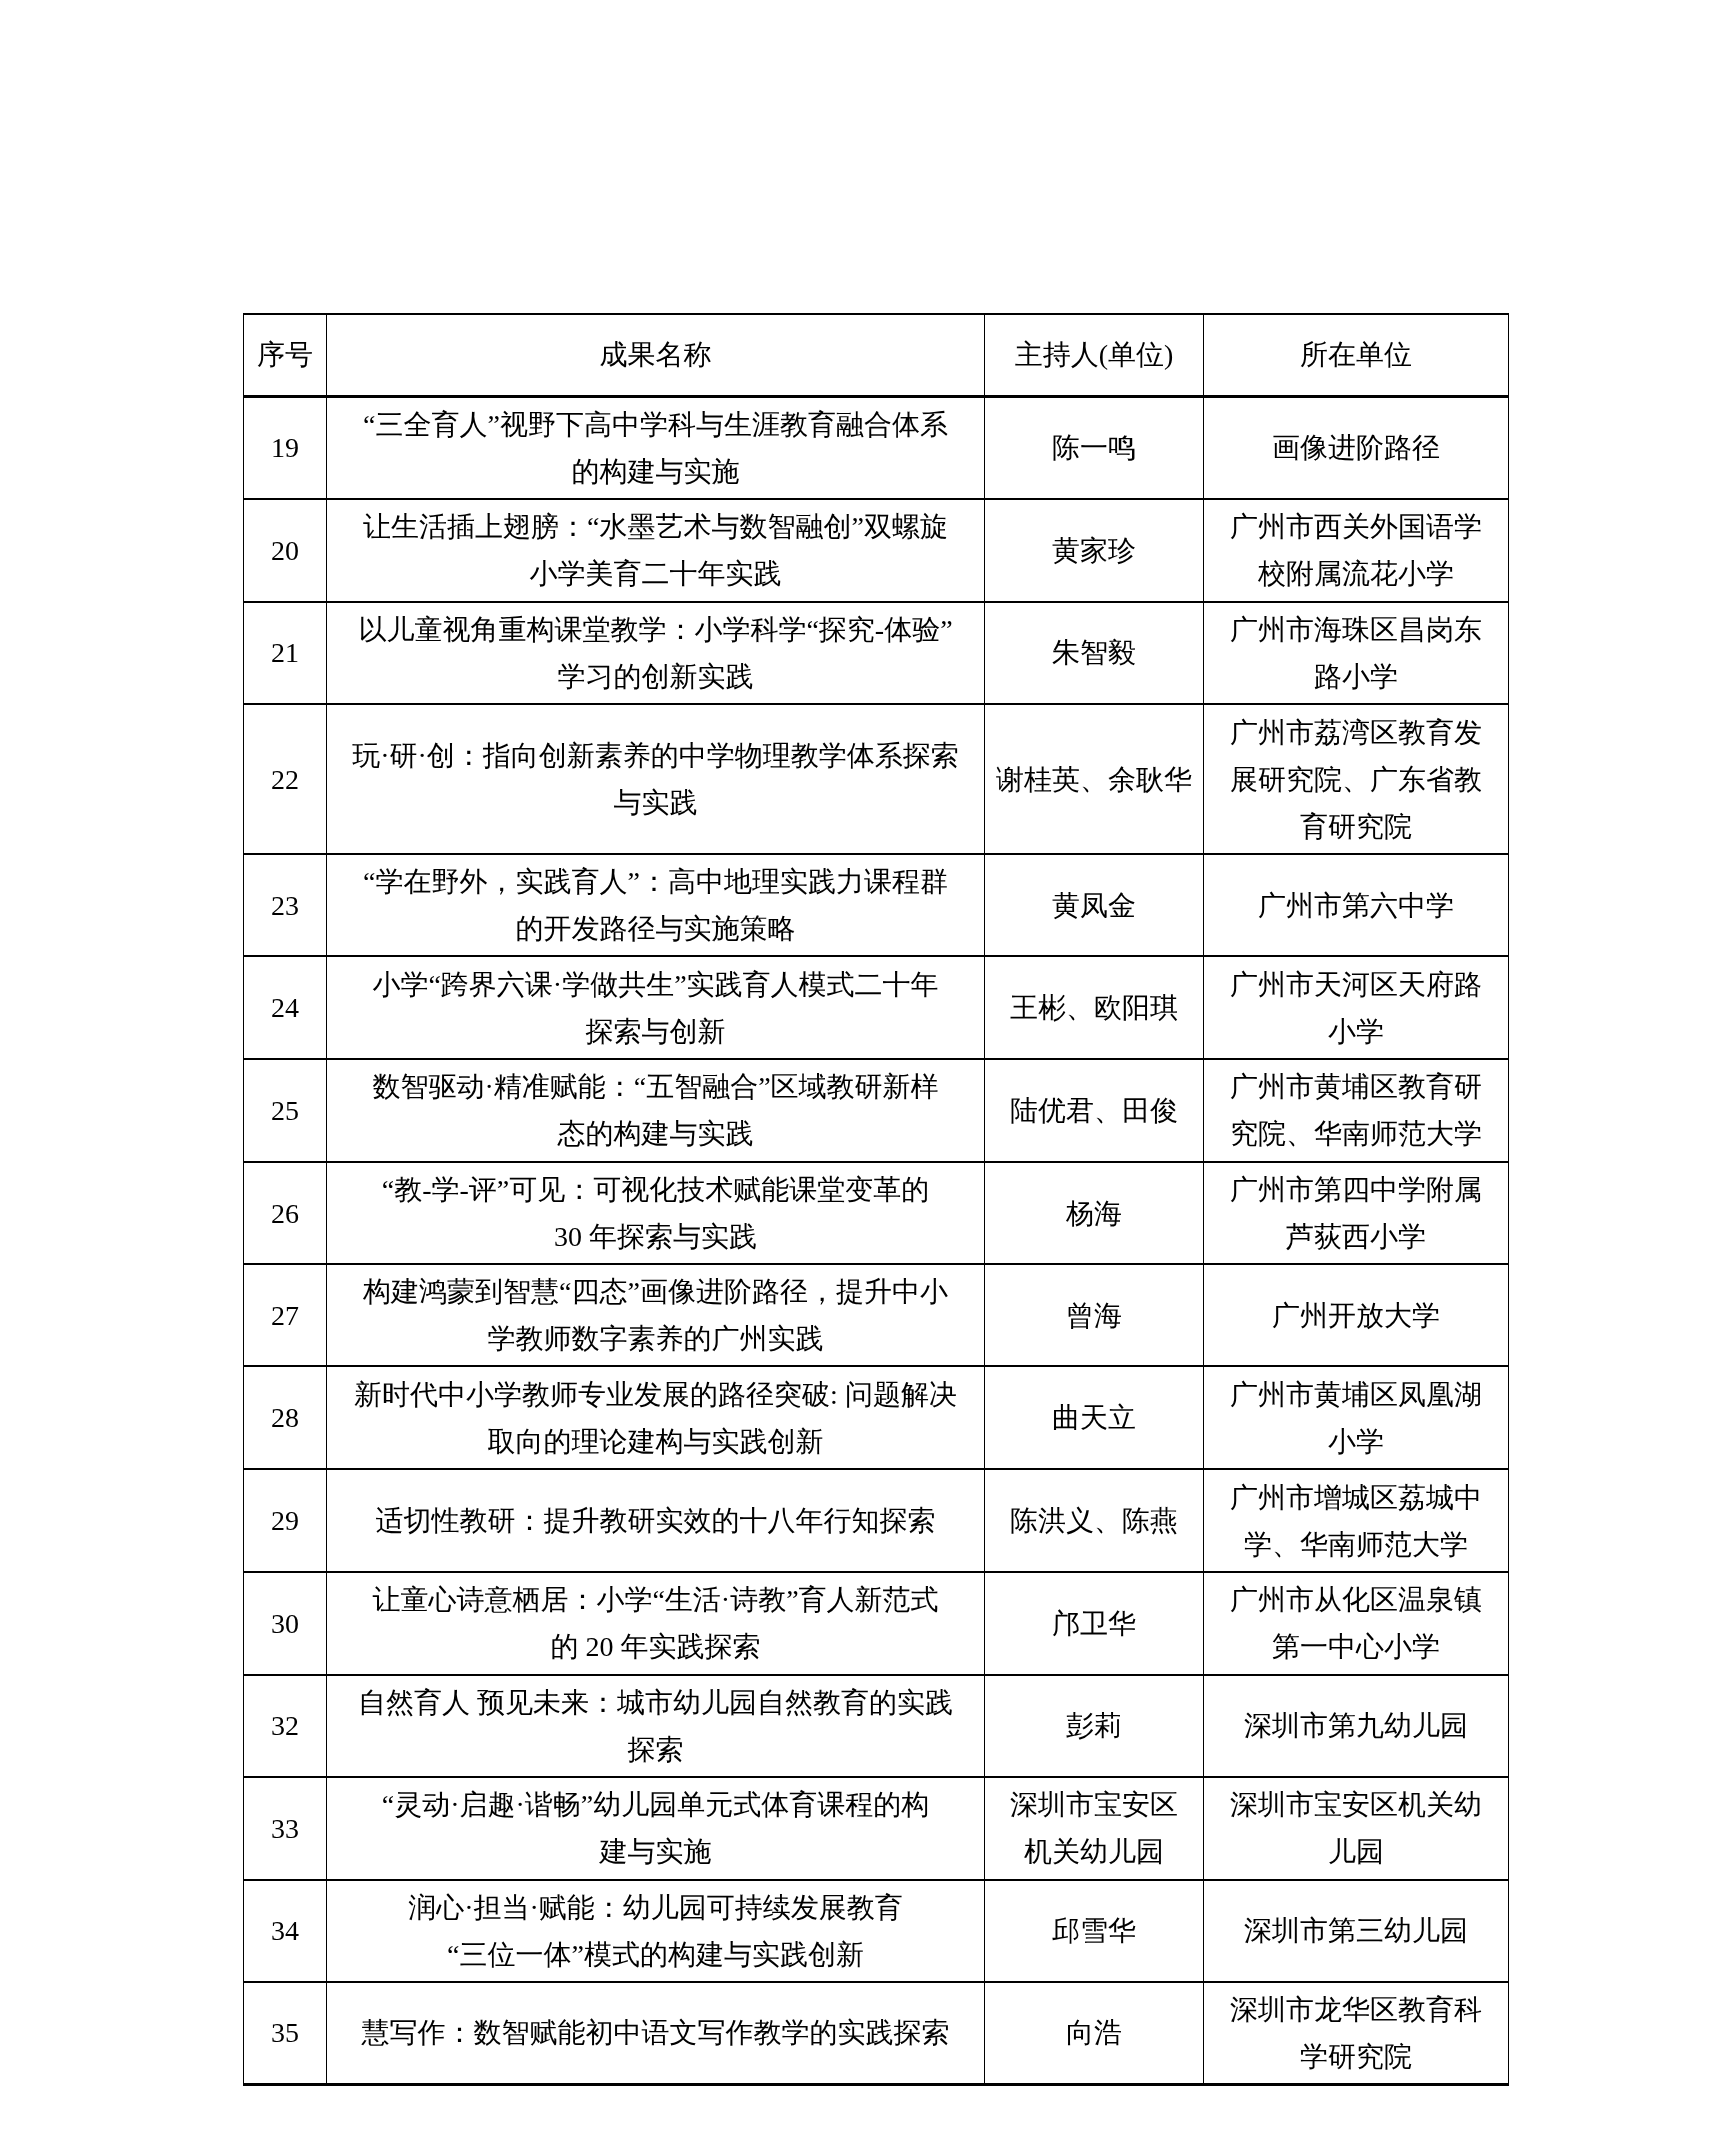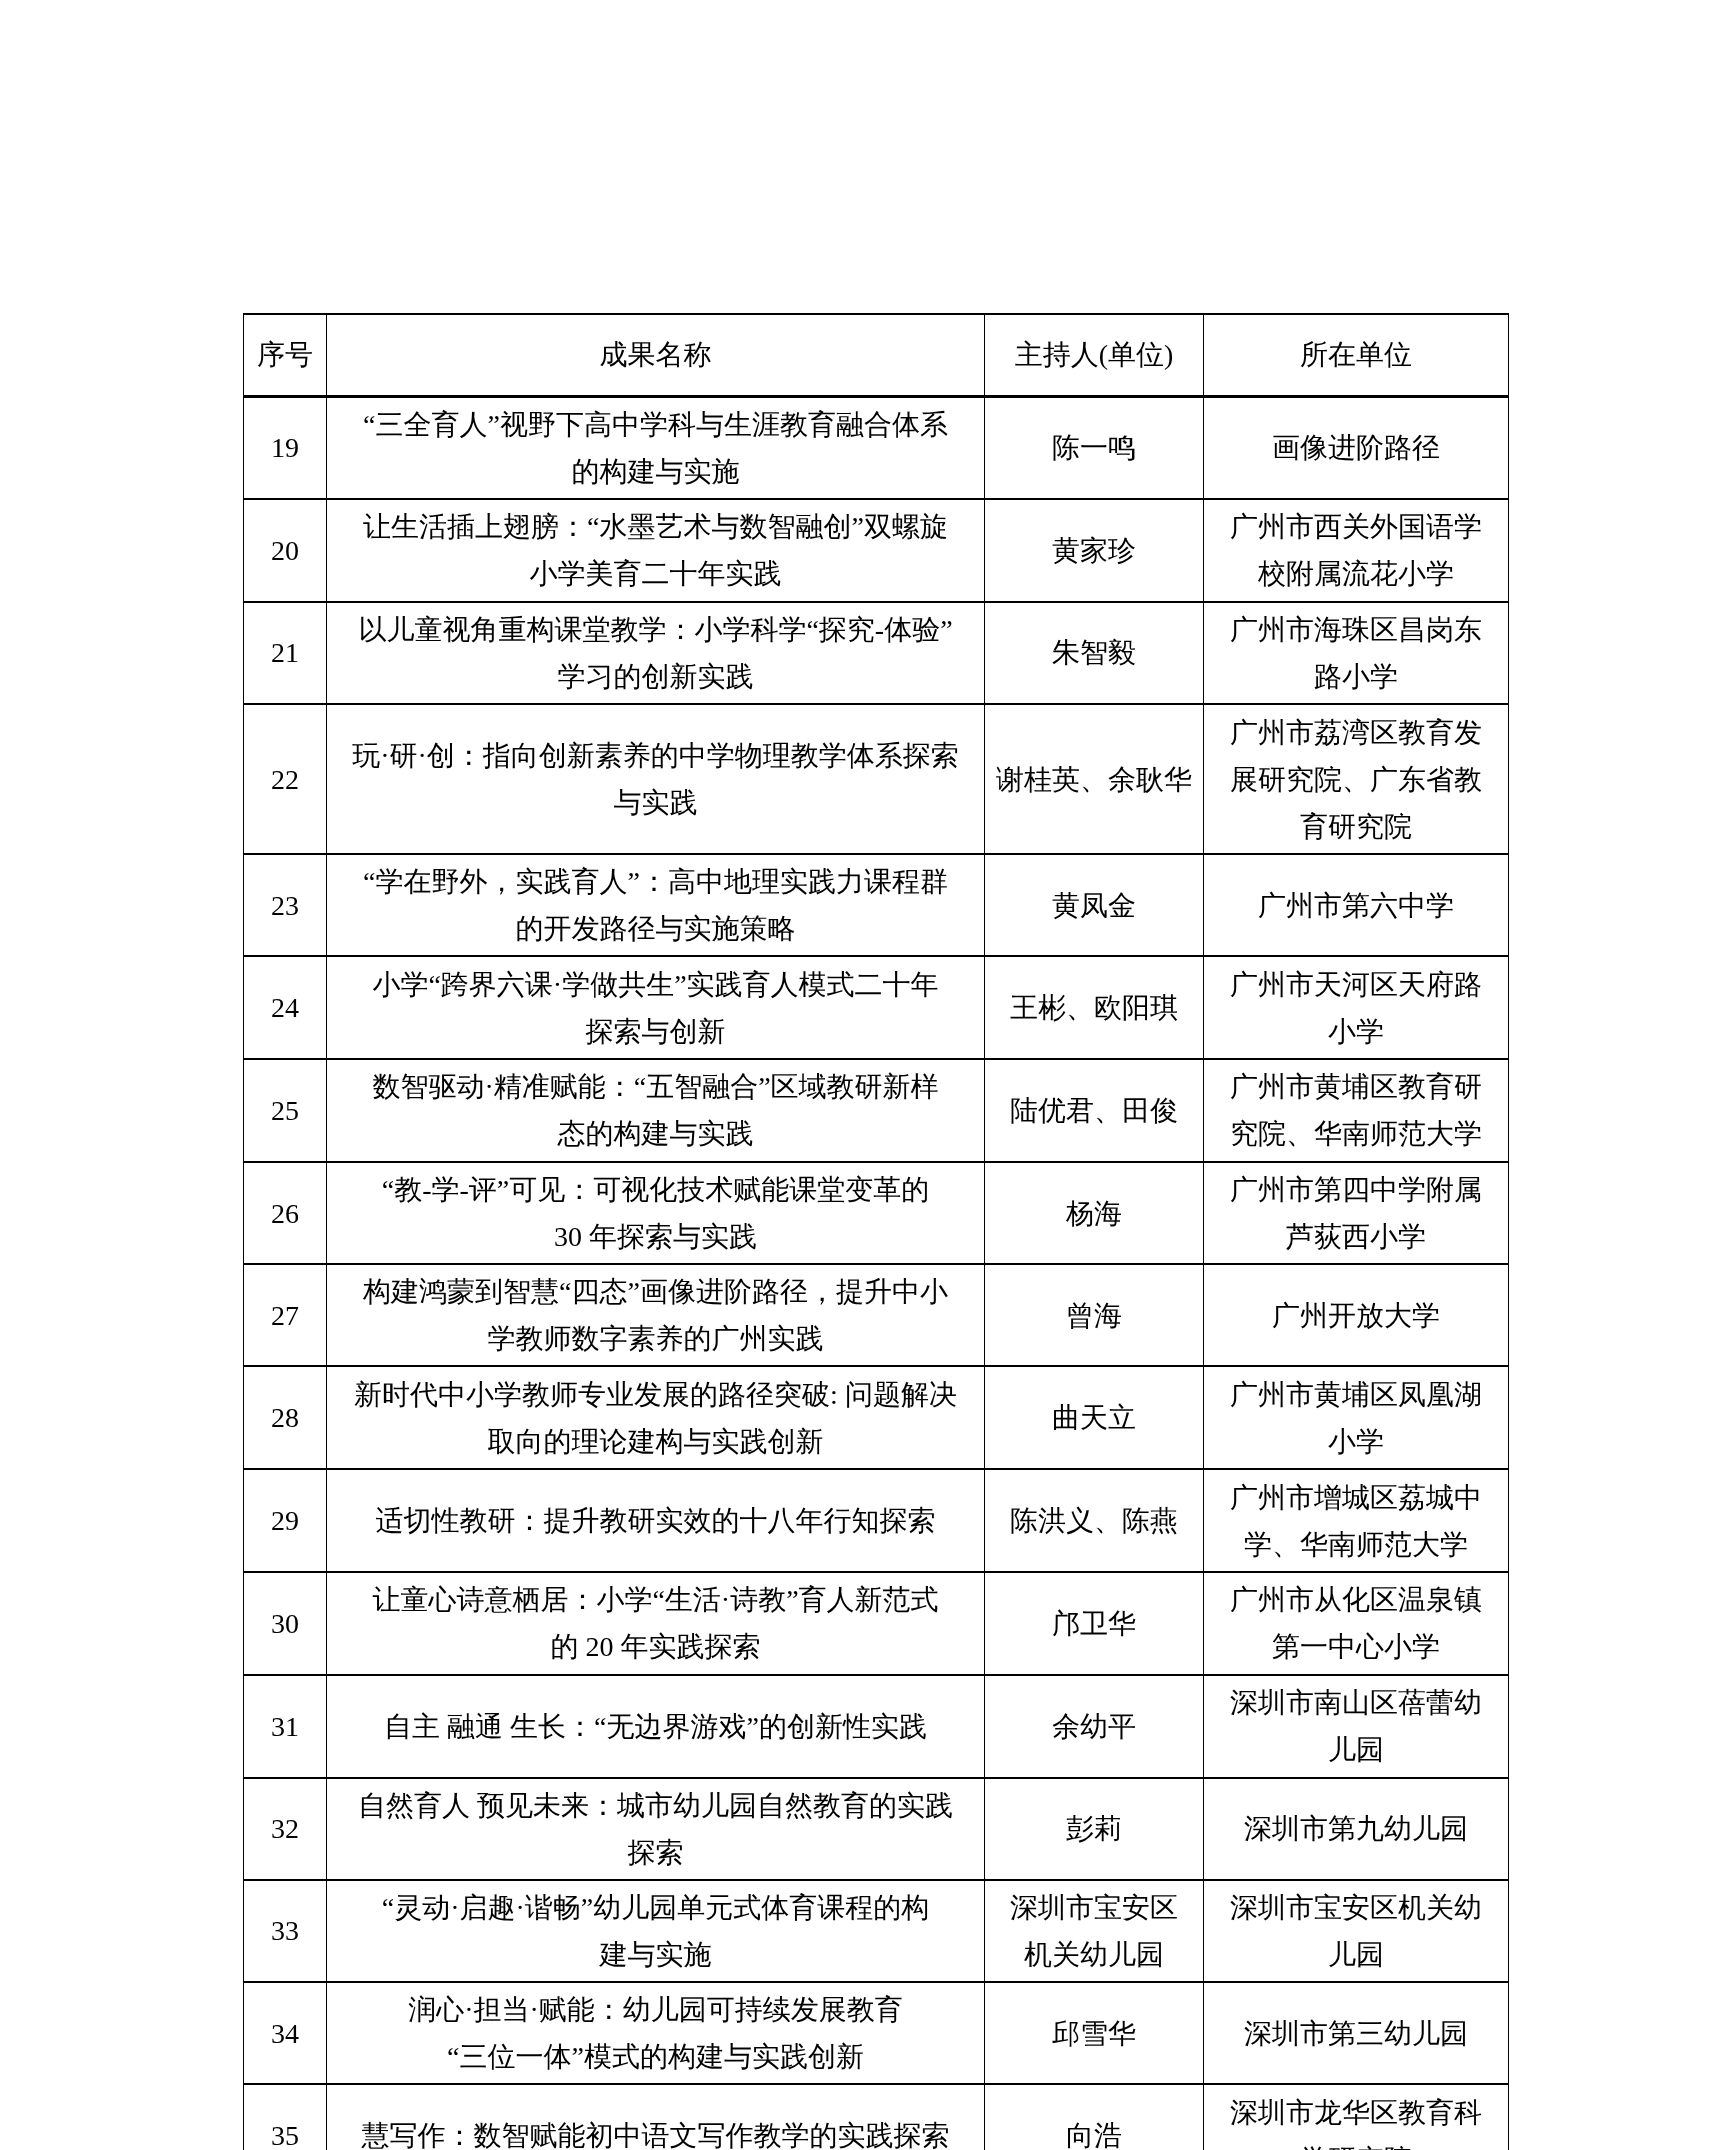--- a/index.html
+++ b/index.html
@@ -160,27 +160,20 @@
   </tr>
       <tr>
     <td class="cell-no">30</td>
     <td class="cell-title">让童心诗意栖居：小学“生活·诗教”育人新范式
 的 20 年实践探索</td>
     <td class="cell-host">邝卫华</td>
     <td class="cell-unit">广州市从化区温泉镇
 第一中心小学</td>
   </tr>
       <tr>
-    <td class="cell-no">31</td>
-    <td class="cell-title">自主 融通 生长：“无边界游戏”的创新性实践</td>
-    <td class="cell-host">余幼平</td>
-    <td class="cell-unit">深圳市南山区蓓蕾幼
-儿园</td>
-  </tr>
-      <tr>
     <td class="cell-no">32</td>
     <td class="cell-title">自然育人 预见未来：城市幼儿园自然教育的实践
 探索</td>
     <td class="cell-host">彭莉</td>
     <td class="cell-unit">深圳市第九幼儿园</td>
   </tr>
       <tr>
     <td class="cell-no">33</td>
     <td class="cell-title">“灵动·启趣·谐畅”幼儿园单元式体育课程的构
 建与实施</td>

